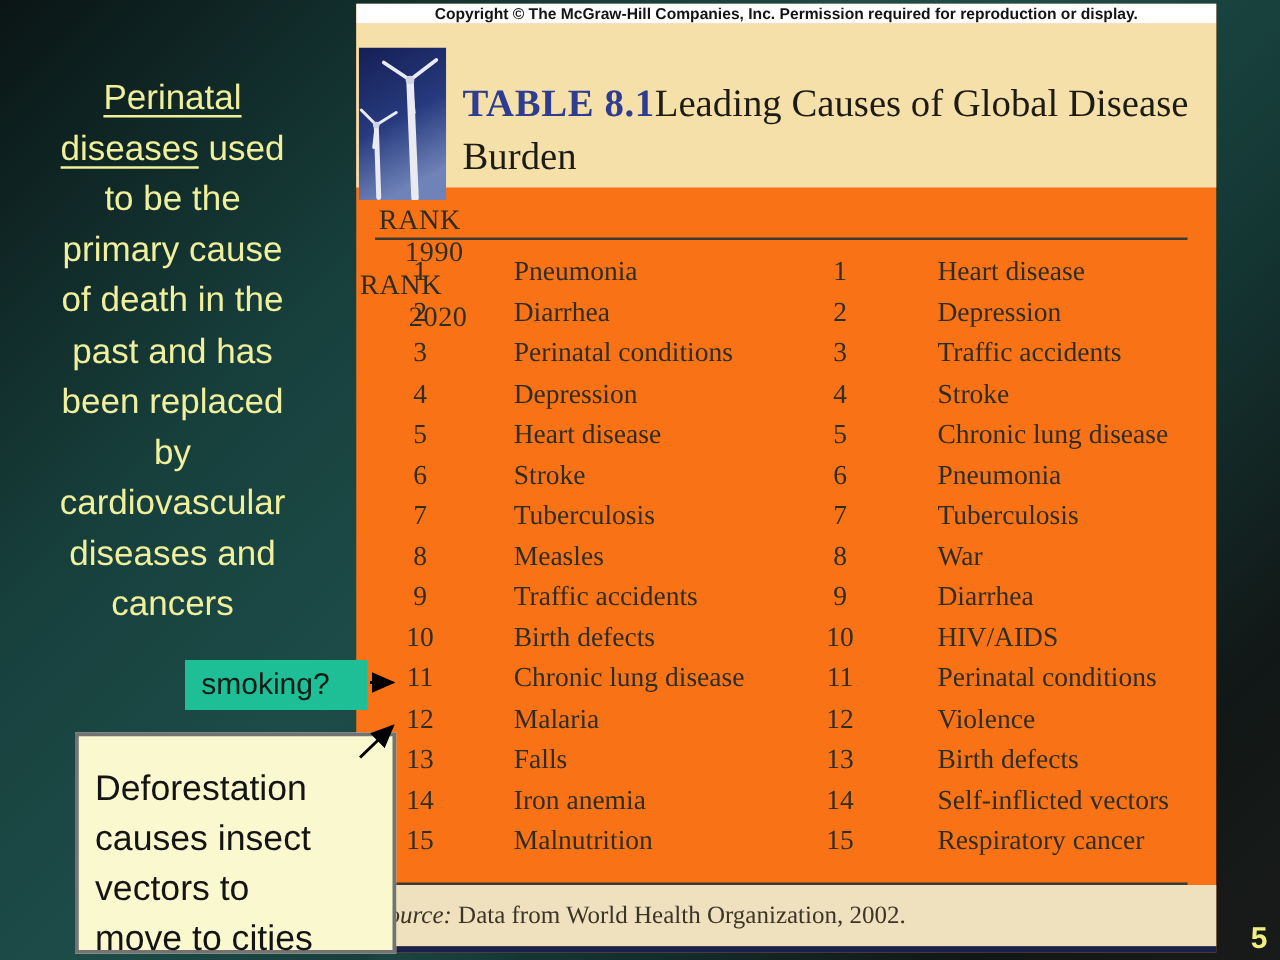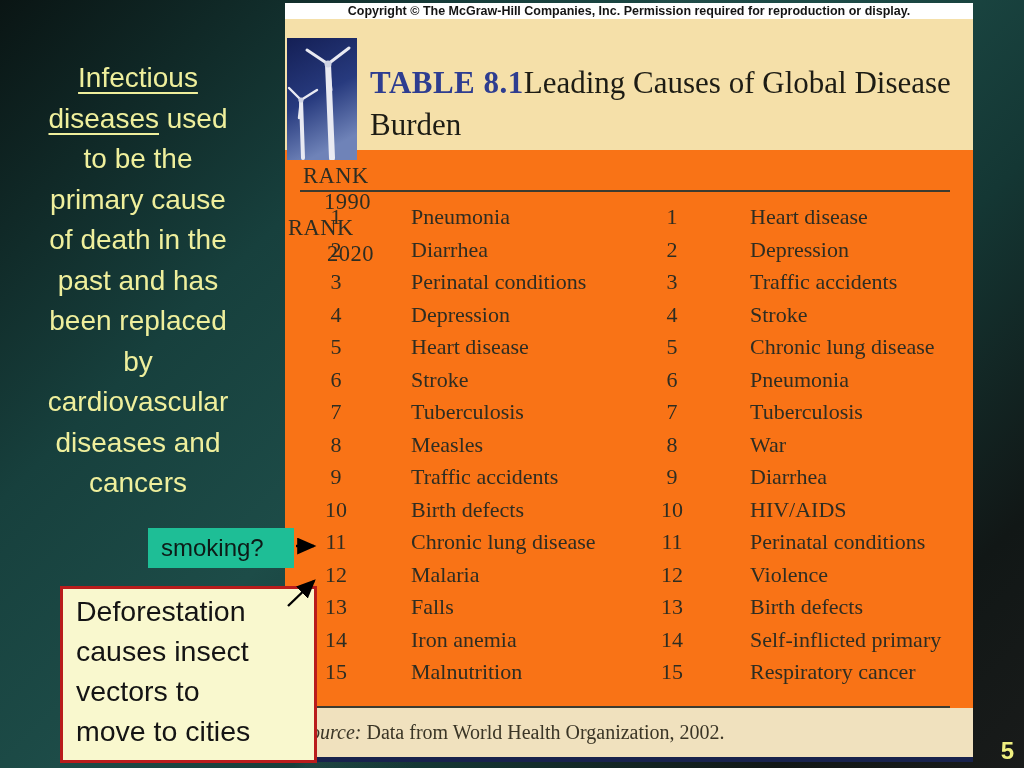--- a/index.html
+++ b/index.html
@@ -58,37 +58,37 @@
   .fig-bottom-bar { position:absolute; left:0; bottom:0; width:100%; height:5px; background:#18224c; }
 
   
   .smoking-box {
     position:absolute; left:148px; top:528px; width:146px; height:40px;
     background:#1EBE96; color:#0d1b17; font-size:24px;
     display:flex; align-items:center; padding-left:13px;
   }
   .note-box {
     position:absolute; left:60px; top:586px; width:257px; height:177px;
-    background:#F9F8CE; border:3px solid #b91c1c; color:#141414;
-    font-size:28.5px; line-height:40px; padding:2px 0 0 13px;
+    background:#F9F8CE; border:3px solid #737373; color:#141414;
+    font-size:28.5px; line-height:40px; padding:22px 0 0 13px;
     white-space:pre-line;
   }
 
   .overlay-arrows { position:absolute; left:0; top:0; width:1024px; height:768px; pointer-events:none; }
 
   .page-num {
     position:absolute; right:10px; bottom:3px; color:#F0F080;
     font-size:24px; font-weight:bold;
   }
 </style>
 </head>
 <body>
 
 <div class="left-text">
-    <div><span class="ul">Infectious</span></div>
+    <div><span class="ul">Perinatal</span></div>
     <div><span class="ul">diseases</span> used</div>
     <div>to be the</div>
     <div>primary cause</div>
     <div>of death in the</div>
     <div>past and has</div>
     <div>been replaced</div>
     <div>by</div>
     <div>cardiovascular</div>
     <div>diseases and</div>
     <div>cancers</div>
@@ -210,21 +210,21 @@
       <div class="row">
       <div class="f-rank1">13</div>
       <div class="f-cause1">Falls</div>
       <div class="f-rank2">13</div>
       <div class="f-cause2">Birth defects</div>
     </div>
       <div class="row">
       <div class="f-rank1">14</div>
       <div class="f-cause1">Iron anemia</div>
       <div class="f-rank2">14</div>
-      <div class="f-cause2">Self-inflicted primary</div>
+      <div class="f-cause2">Self-inflicted vectors</div>
     </div>
       <div class="row">
       <div class="f-rank1">15</div>
       <div class="f-cause1">Malnutrition</div>
       <div class="f-rank2">15</div>
       <div class="f-cause2">Respiratory cancer</div>
     </div>
     </div>
 
   <div class="rule rule-bottom"></div>

